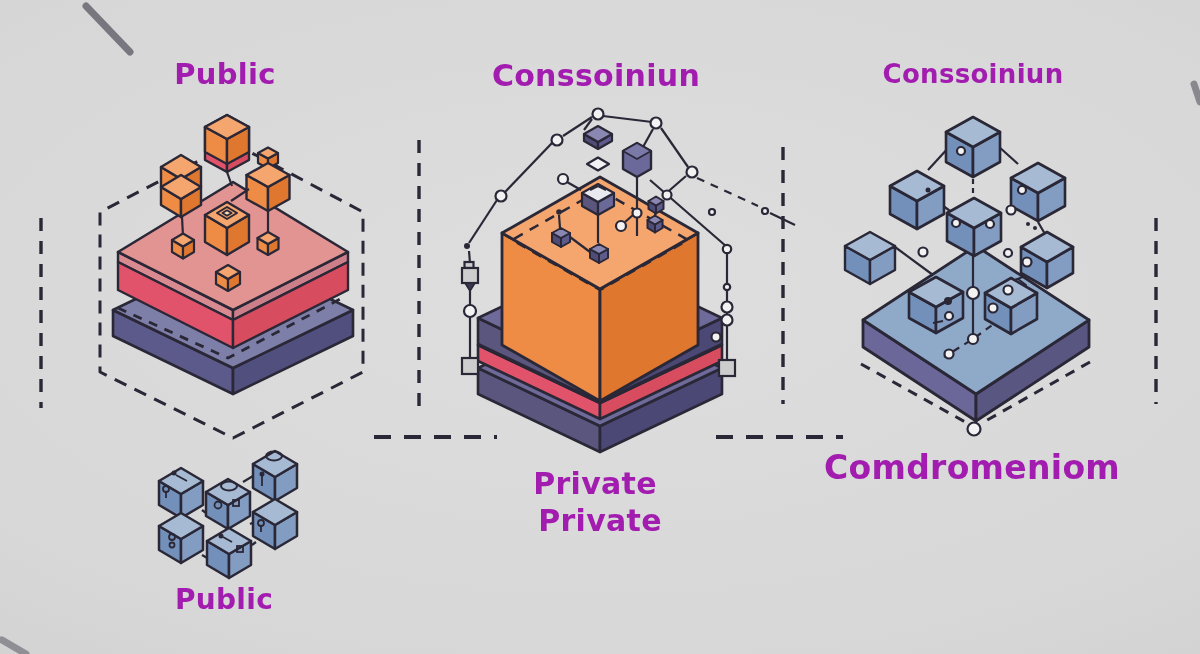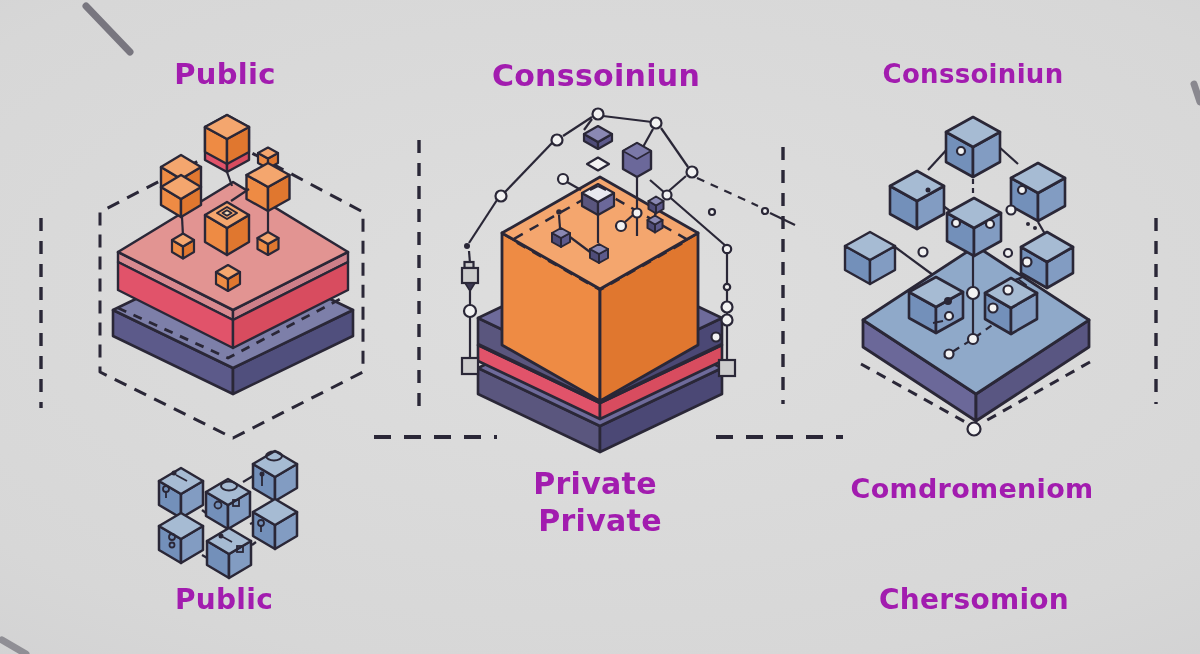--- a/index.html
+++ b/index.html
@@ -269,16 +269,15 @@
         <circle cx="221" cy="536" r="2.5" fill="#2A2737" stroke="none"></circle>
         <line x1="223" y1="537" x2="232" y2="542" stroke="#2A2737" stroke-width="1.8" stroke-linecap="butt"></line>
       </g>
     </svg>
 
   <div class="lbl" style="left:225px;top:59px;font-size:29px">Public</div>
   <div class="lbl" style="left:596px;top:59px;font-size:30px">Conssoiniun</div>
   <div class="lbl" style="left:973px;top:60px;font-size:26px">Conssoiniun</div>
   <div class="lbl" style="left:595px;top:467px;font-size:30px">Private</div>
   <div class="lbl" style="left:600px;top:504px;font-size:30px">Private</div>
-  <div class="lbl" style="left:972px;top:474px;font-size:27px">Comdromeniom</div>
+  <div class="lbl" style="left:972px;top:450px;font-size:33px">Comdromeniom</div>
   <div class="lbl" style="left:224px;top:585px;font-size:28px">Public</div>
-  <div class="lbl" style="left:974px;top:585px;font-size:28px">Chersomion</div>
 </div>
 
 </body></html>

